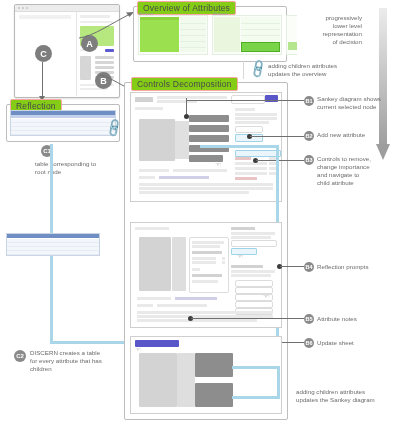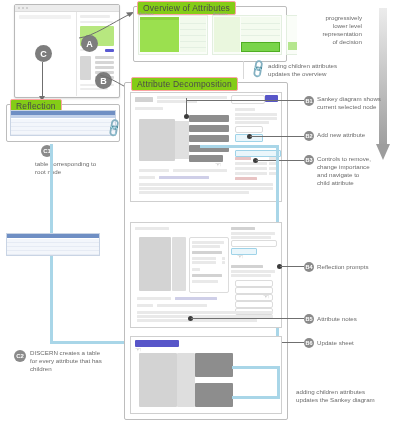--- a/index.html
+++ b/index.html
@@ -213,21 +213,21 @@
   </div>
 
   <div class="badge md" style="left:14px;top:350px;">
     <span>C2</span>
   </div>
   <div class="note" style="left:30px;top:349px;width:86px;white-space:pre-line;">DISCERN creates a table
 for every attribute that has
 children</div>
 
   <div class="panel" style="left:124px;top:82px;width:162px;height:336px;"></div>
-  <div class="panel-title" style="left:131px;top:77px;">Attribute Decomposition</div>
+  <div class="panel-title" style="left:131px;top:77px;">Controls Decomposition</div>
 
   <div class="chain" style="left:106px;top:122px;">🔗</div>
 
   <div class="mock" style="left:130px;top:92px;width:150px;height:108px;">
 
     <div class="mtxt dk" style="left:4px;top:4px;width:18px;height:5px;"></div>
     <div class="mtxt" style="left:26px;top:3px;width:70px;height:3px;"></div>
     <div class="mtxt" style="left:26px;top:7px;width:40px;height:3px;"></div>
     <div class="mbox" style="left:100px;top:2px;width:32px;height:7px;"></div>
     <div class="mbtn" style="left:134px;top:2px;width:13px;height:7px;"></div>

